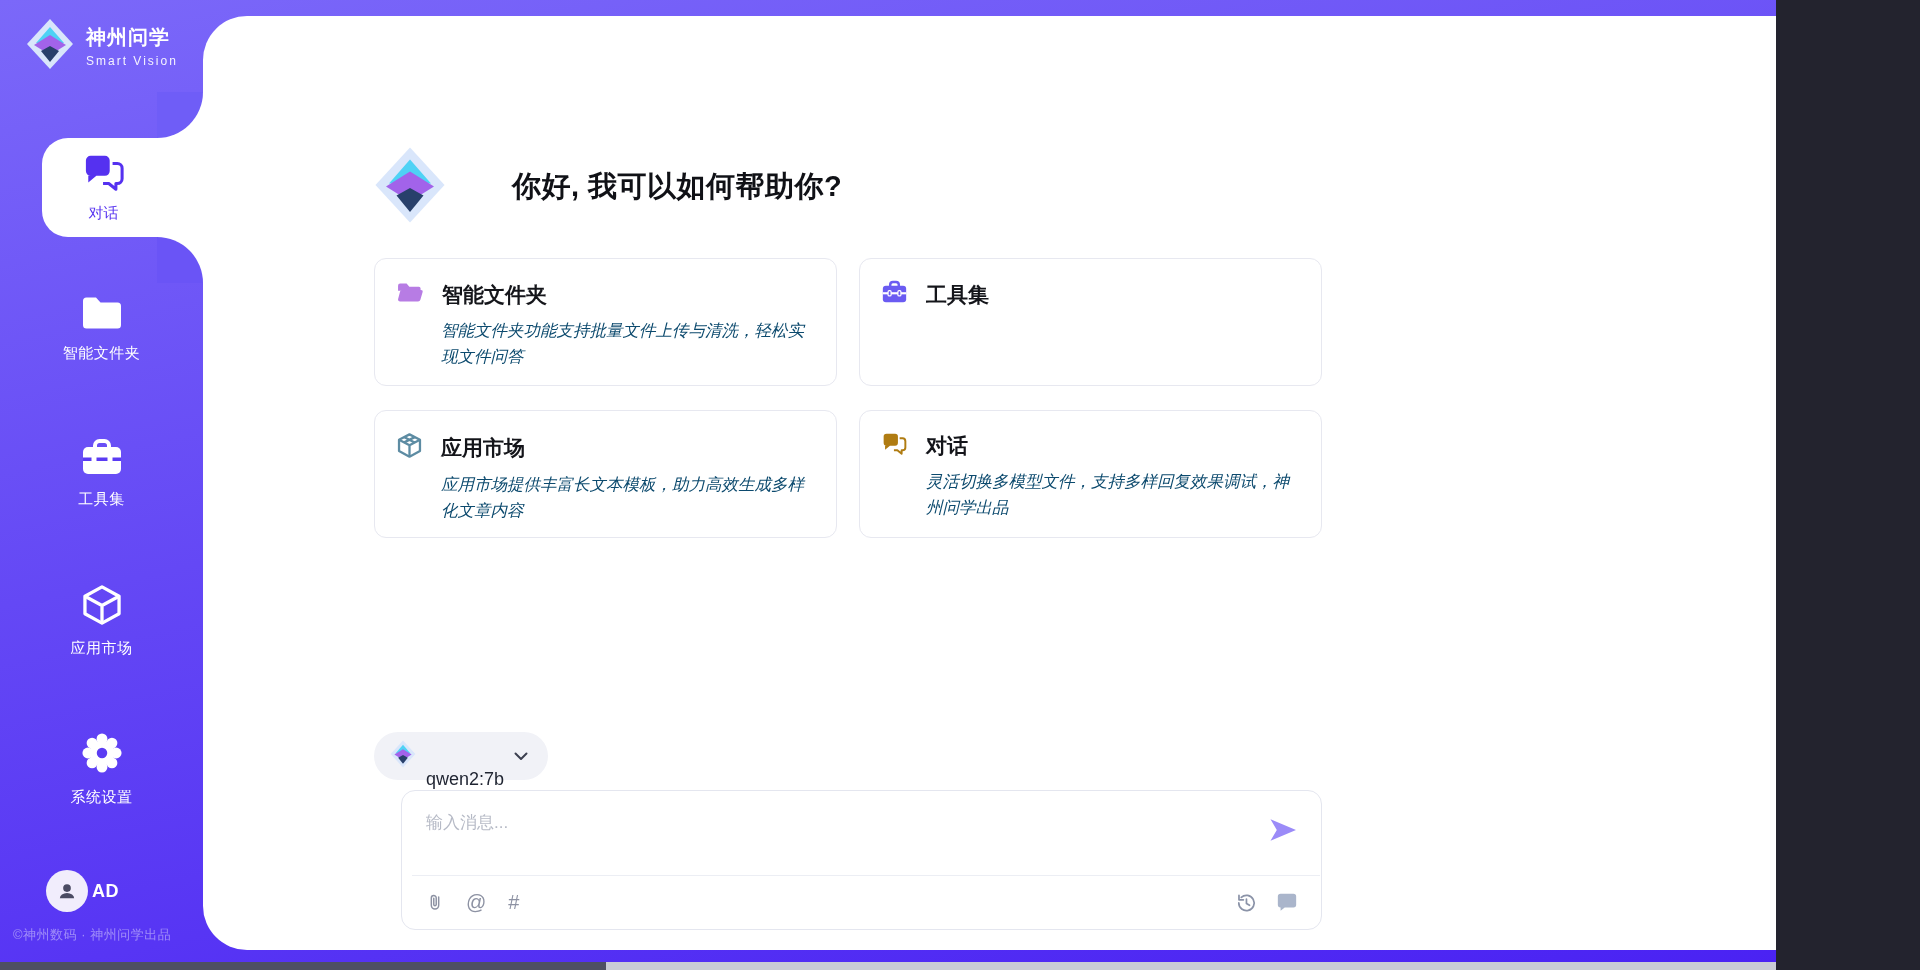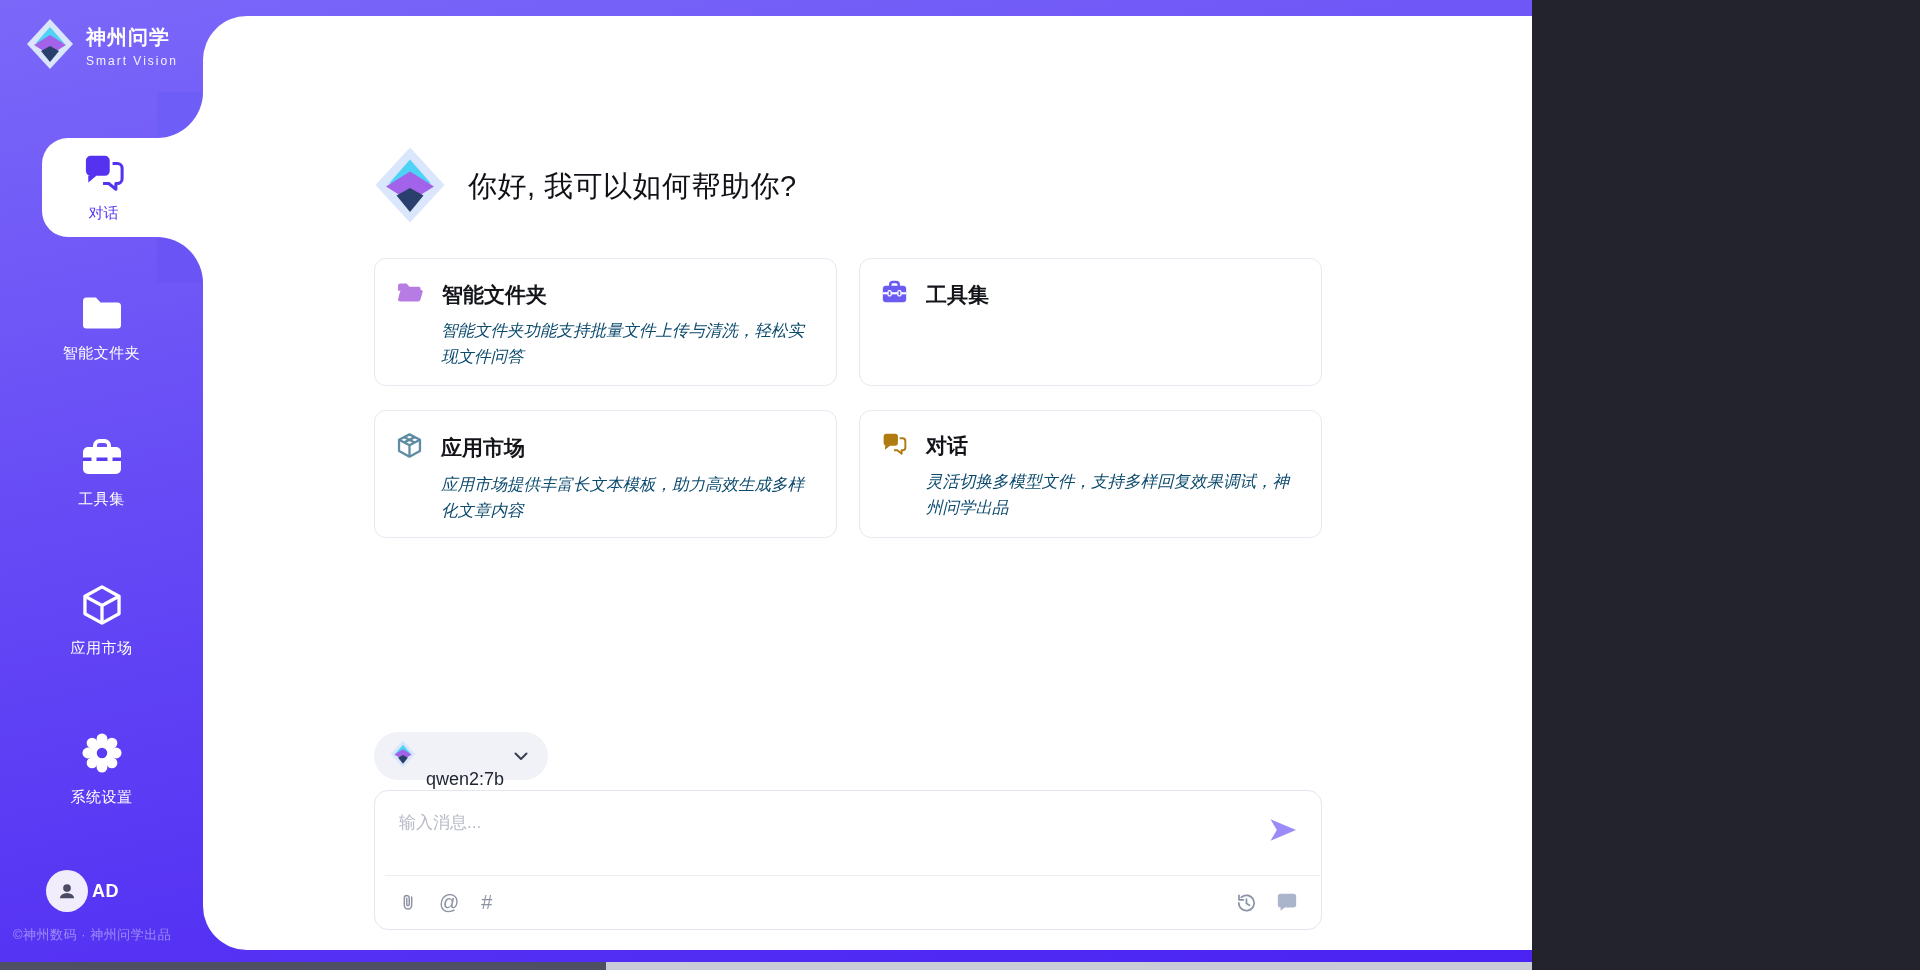--- a/index.html
+++ b/index.html
@@ -1,17 +1,17 @@
 <!DOCTYPE html>
 <html><head>
 <meta charset="utf-8">
 <style>
   html,body{margin:0;padding:0;background:#23232e;}
   .stage{
-    position:relative;width:1532px;height:970px;overflow:hidden;
+    position:relative;width:1776px;height:970px;overflow:hidden;
     font-family:"Liberation Sans","DejaVu Sans",sans-serif;
     background:linear-gradient(168deg,#7b68f9 0%,#6448f5 45%,#4a22f3 100%);
   }
   
   .panel{position:absolute;left:203px;top:16px;width:1697px;height:934px;background:#ffffff;border-radius:44px;}
   
   .tab{position:absolute;left:42px;top:138px;width:163px;height:99px;background:#ffffff;border-radius:26px 0 0 26px;
        display:flex;flex-direction:column;align-items:center;justify-content:center;gap:7px;padding-right:40px;box-sizing:border-box;cursor:pointer;}
   .tab .lbl{color:#5531f0;font-size:15px;font-weight:500;}
   .fillet{position:absolute;left:157px;width:46px;height:46px;background:#ffffff;}
@@ -26,33 +26,33 @@
   .nav-item{position:absolute;left:0;width:203px;display:flex;flex-direction:column;align-items:center;gap:9px;
             color:#fff;font-size:15px;cursor:pointer;}
   .nav-item .lbl{letter-spacing:.5px;}
   .user-row{position:absolute;left:46px;top:870px;display:flex;align-items:center;gap:4px;cursor:pointer;}
   .avatar{width:42px;height:42px;border-radius:50%;background:#f1edfc;display:flex;align-items:center;justify-content:center;}
   .user-row .initials{color:#fff;font-size:18px;font-weight:600;letter-spacing:.5px;}
   .copyright{position:absolute;left:13px;top:926px;color:rgba(255,255,255,.42);font-size:13px;letter-spacing:.5px;white-space:nowrap;}
   
   .content{position:absolute;left:374px;top:0;width:948px;height:100%;}
   .greeting{position:absolute;top:146px;left:0;display:flex;align-items:center;gap:22px;}
-  .greeting .gt{font-size:29px;font-weight:400;color:#101116;letter-spacing:.5px;}
+  .greeting .gt{font-size:29px;font-weight:700;color:#101116;letter-spacing:.5px;margin-left:44px;}
   .cards{position:absolute;top:258px;left:0;display:grid;grid-template-columns:463px 463px;column-gap:22px;row-gap:24px;}
   .card{box-sizing:border-box;height:128px;background:#fff;border:1px solid #e7e8f0;border-radius:12px;
         padding:21px 20px 18px 21px;cursor:pointer;}
   .card-head{display:flex;align-items:center;gap:18px;}
   .card-title{font-size:21px;font-weight:700;color:#14151a;}
   .card-desc{margin:9px 0 0 45px;font-size:16.5px;line-height:1.55;color:#0c4a6e;padding-right:4px;font-style:italic;}
   
   .composer{position:absolute;left:0;bottom:40px;width:948px;}
   .model-pill{display:inline-flex;align-items:center;gap:10px;height:48px;padding:0 20px 0 16px;border-radius:24px;
               background:#f1f2f7;margin-bottom:10px;cursor:pointer;}
   .model-pill .mn{font-size:18px;color:#1e2330;margin-top:46px;}
-  .input-box{position:relative;box-sizing:border-box;height:140px;background:#fff;border:1.5px solid #e4e6ef;border-radius:14px;}
+  .input-box{position:relative;box-sizing:border-box;height:140px;background:#fff;border:1.5px solid #e4e6ef;border-radius:14px;margin-left:27px;}
   .input-box textarea{position:absolute;left:0;top:0;width:870px;height:62px;border:none;outline:none;resize:none;
         background:transparent;padding:20px 0 0 24px;font-size:17px;color:#2a2d38;
         font-family:"Liberation Sans","DejaVu Sans",sans-serif;}
   .input-box textarea::placeholder{color:#b6bac6;}
   .send-btn{position:absolute;right:22px;top:25px;width:32px;height:30px;border:none;background:transparent;padding:0;cursor:pointer;}
   .divider{position:absolute;left:10px;right:1px;top:84px;height:1px;background:#eceef4;}
   .icon-row{position:absolute;left:24px;right:22px;top:94px;height:34px;display:flex;align-items:center;justify-content:space-between;}
   .icon-group{display:flex;align-items:center;gap:22px;}
   .glyph-btn{border:none;background:transparent;padding:0;cursor:pointer;display:flex;align-items:center;color:#8d92a3;}
   .glyph-txt{font-size:20px;color:#8d92a3;line-height:1;}

